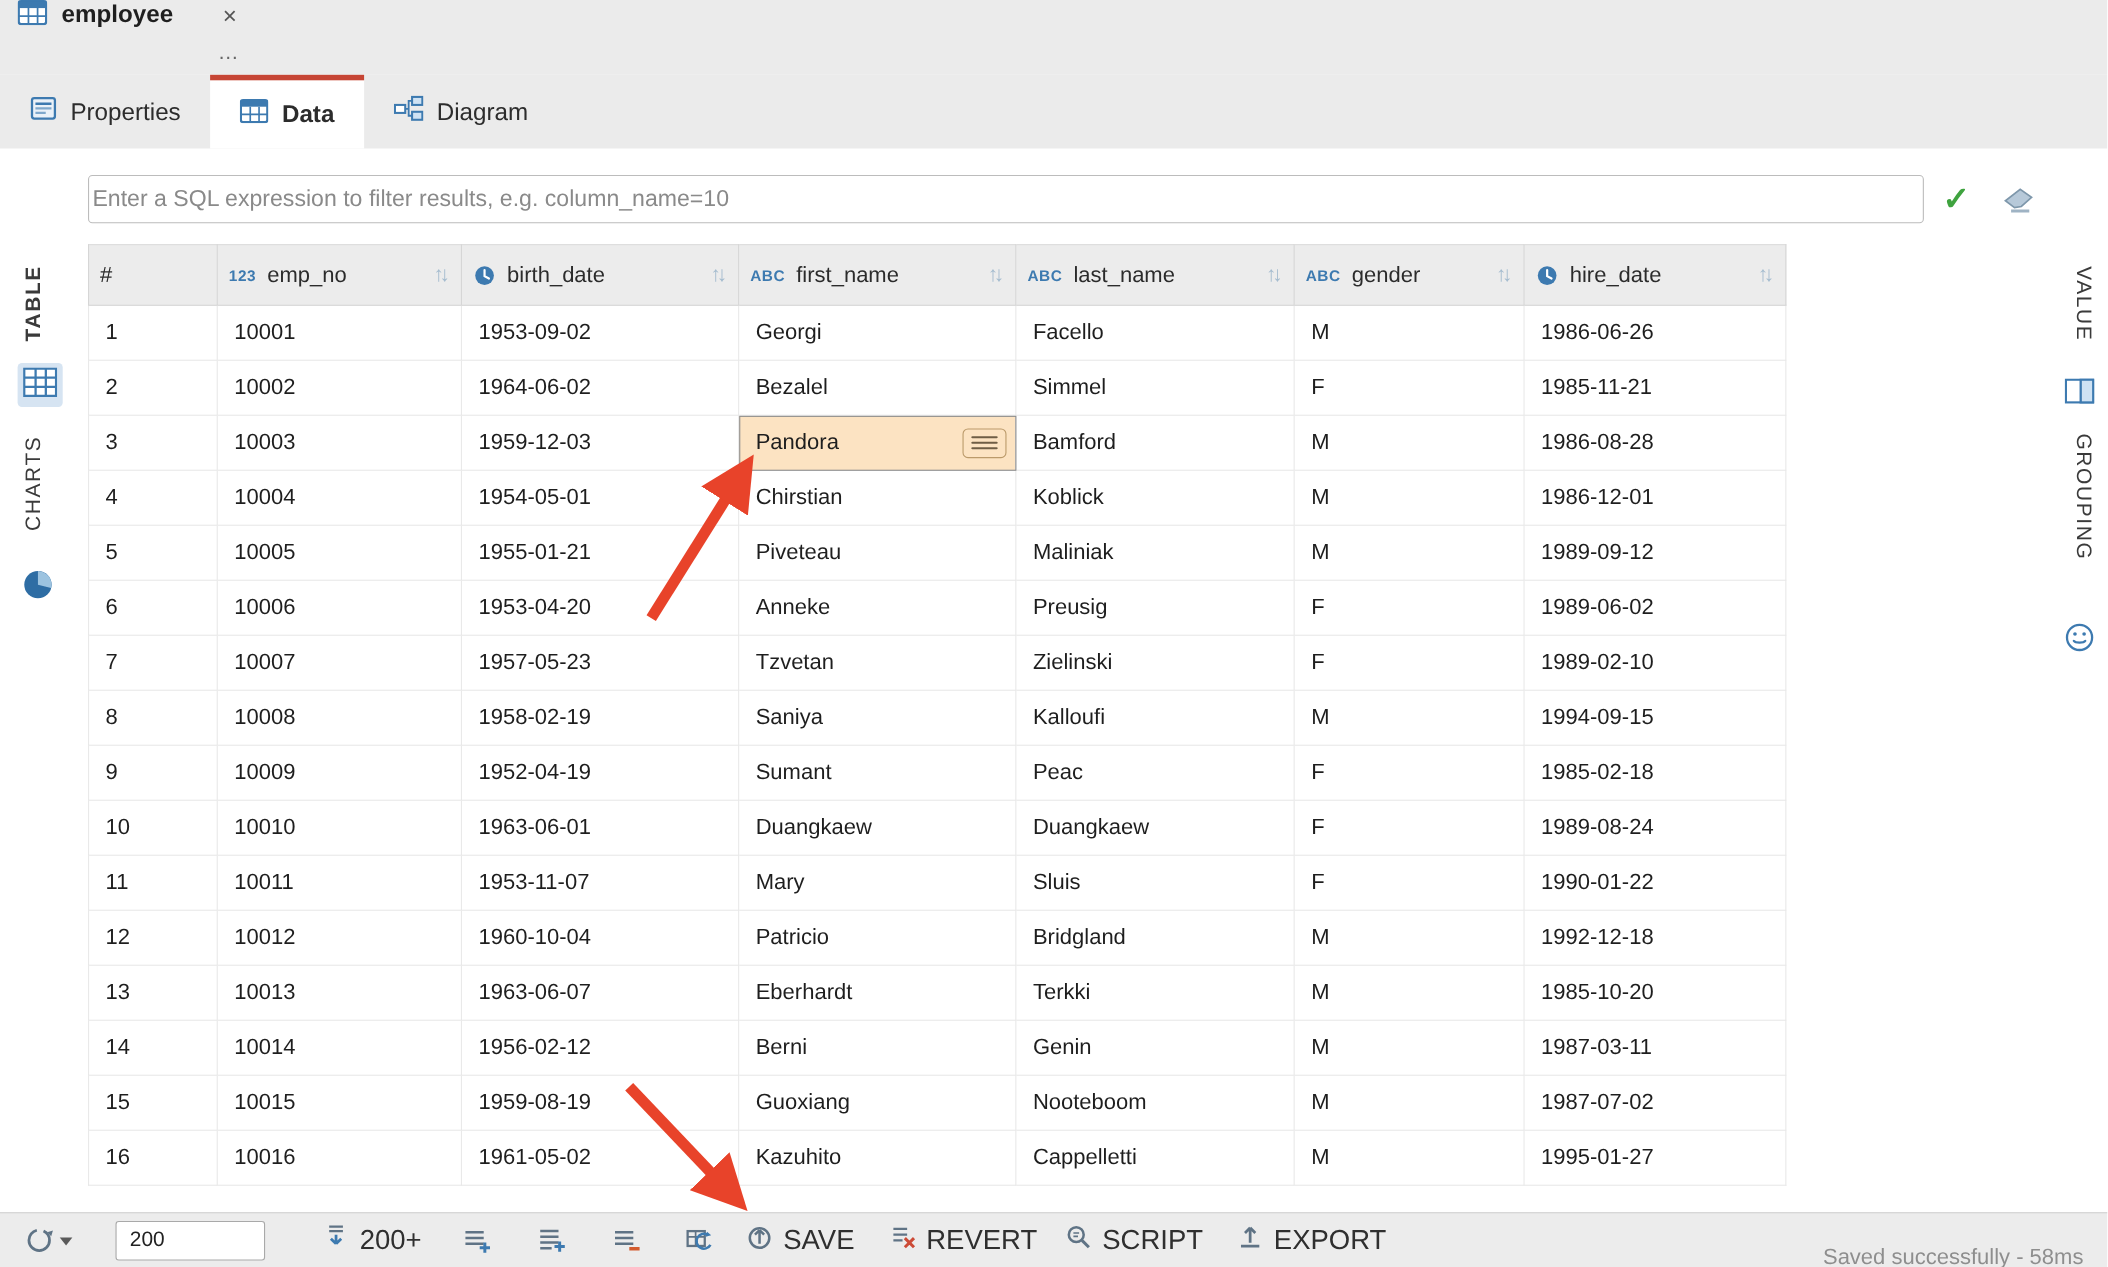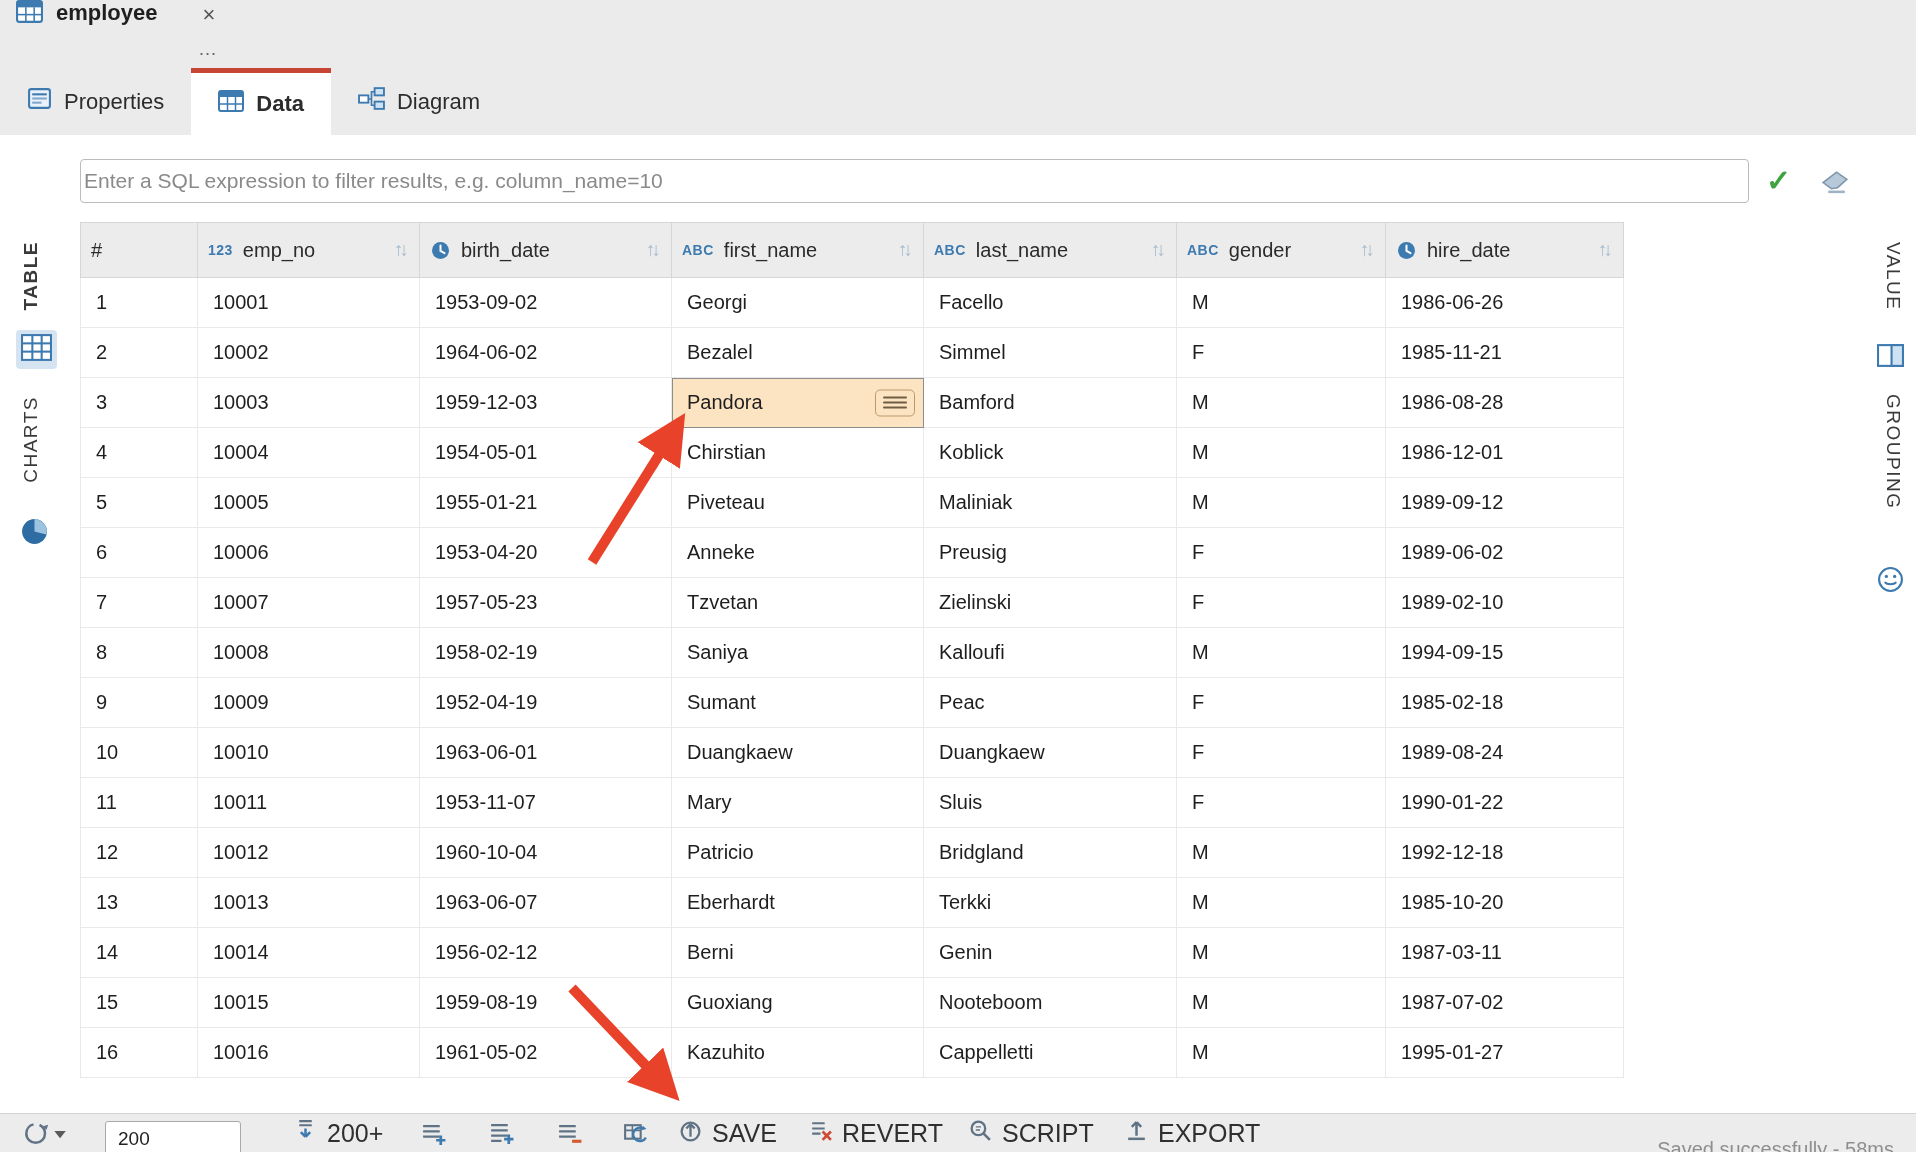--- a/index.html
+++ b/index.html
@@ -54,21 +54,21 @@
   .grid td { height:50px; border-bottom:1px solid #e9e9e9; border-right:1px solid #e9e9e9;
              font-size:20px; color:#1e1e1e; padding:0 15px; white-space:nowrap; overflow:hidden; }
   .grid td:first-child { border-left:1px solid #e9e9e9; }
   .grid td.selected { background:#fce3c2; outline:1.5px solid #8d8d8d; outline-offset:-1.5px; position:relative;margin-top:40px; }
   .burger { position:absolute; right:8px; top:50%; transform:translateY(-50%); width:40px; height:27px;
             border:1.5px solid #bb9a6a; border-radius:5px; display:flex; flex-direction:column;
             justify-content:space-evenly; padding:4px 7px; }
   .burger i { display:block; height:2.5px; background:#6f5e45; border-radius:2px; }
 
   
-  .toolbar { position:absolute; left:0; bottom:0; width:100%; height:39px; background:#ececec;
+  .toolbar { position:absolute; left:0; bottom:0; width:100%; height:50px; background:#ececec;
              border-top:1px solid #d2d2d2; }
   .tbbtn { position:absolute; top:0; height:100%; display:flex; align-items:center; gap:9px;
            font-size:25px; color:#2f2f2f; cursor:default; }
   .fetch-input { position:absolute; left:105px; top:7px; width:136px; height:36px; border:1px solid #a9a9a9;
                  border-radius:3px; font-size:19px; padding:0 12px; color:#222; font-family:inherit; background:#fff; }
   .status { position:absolute; right:22px; top:16px; height:100%; display:flex; align-items:center;
             font-size:20px; color:#8e8e8e; }
 
   
   .annotations { position:absolute; left:0; top:0; width:1916px; height:1152px; pointer-events:none; z-index:60; }

